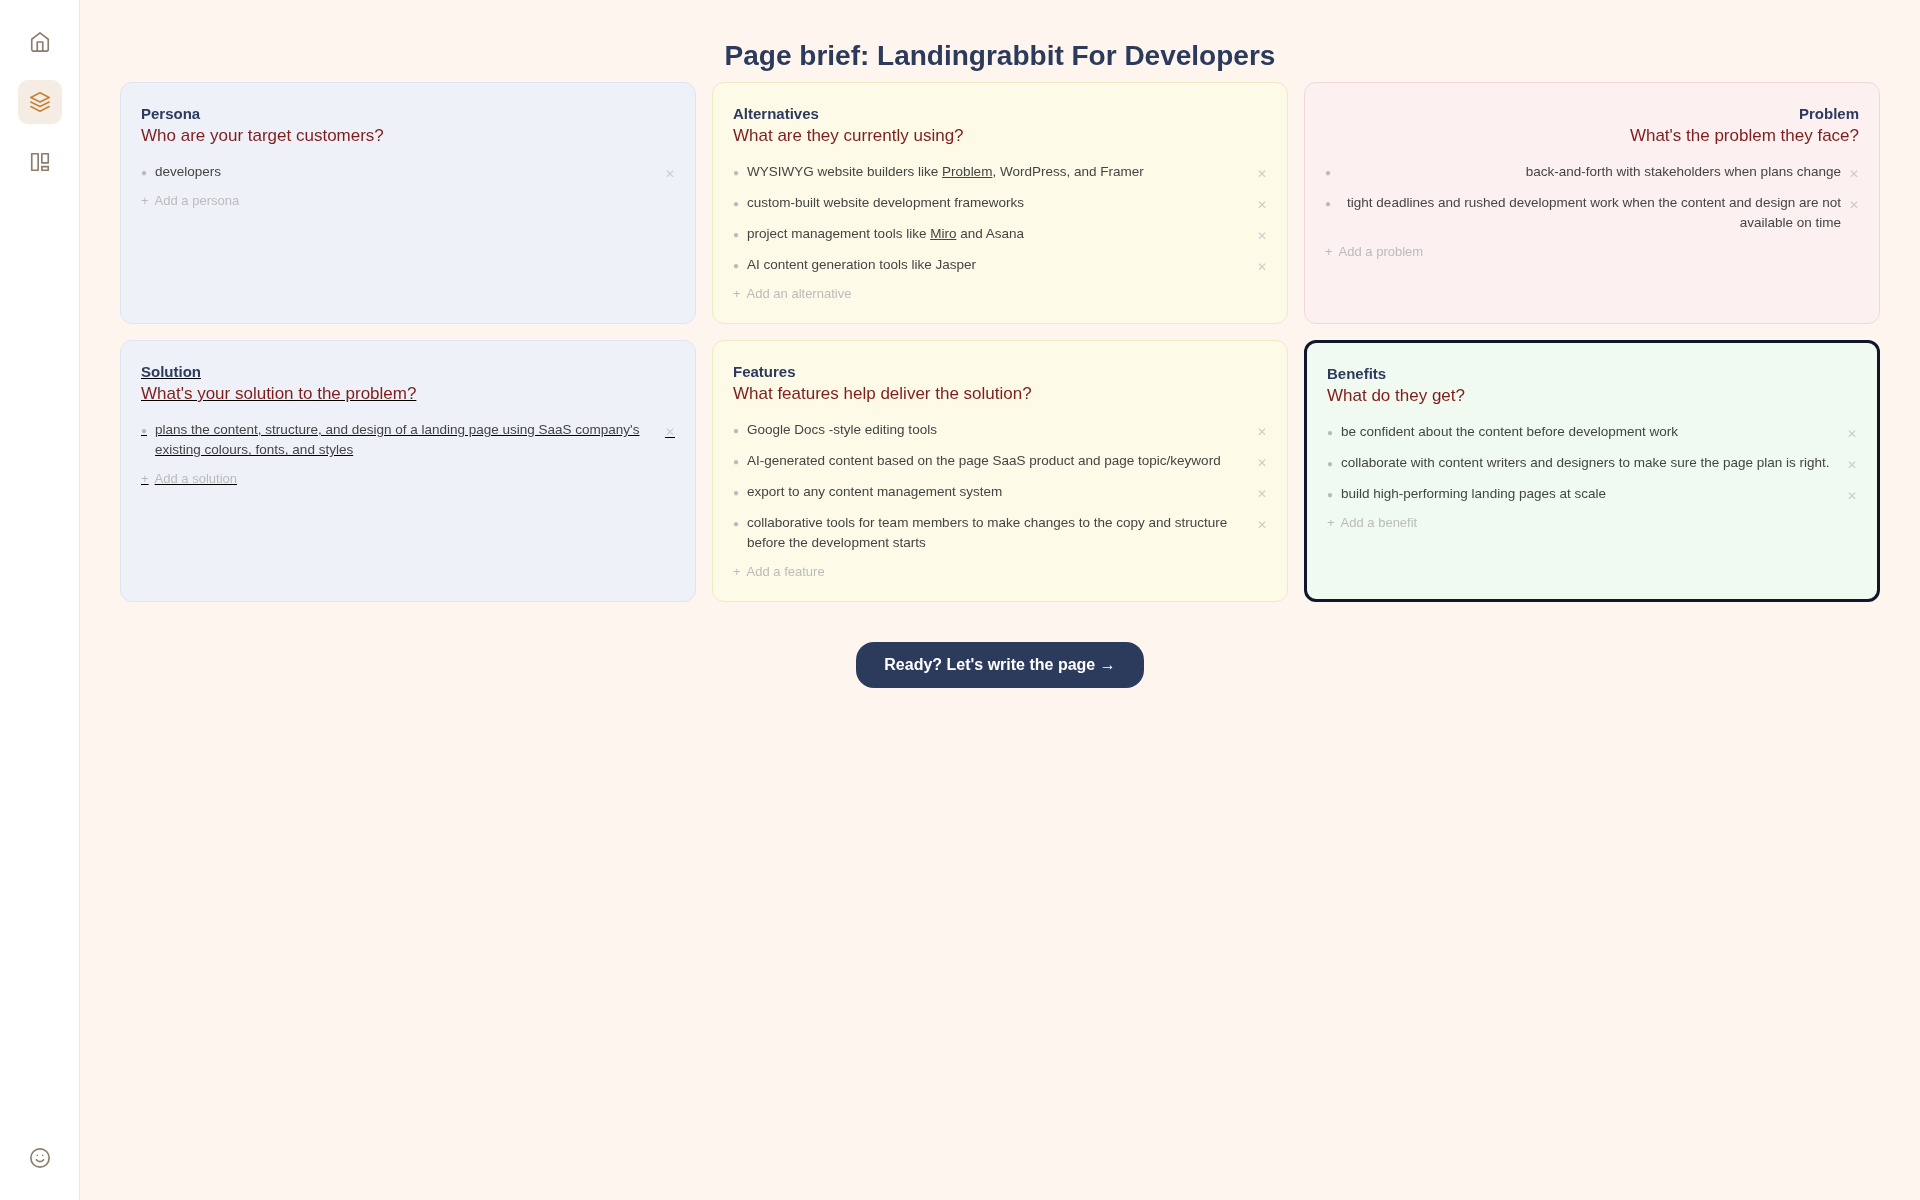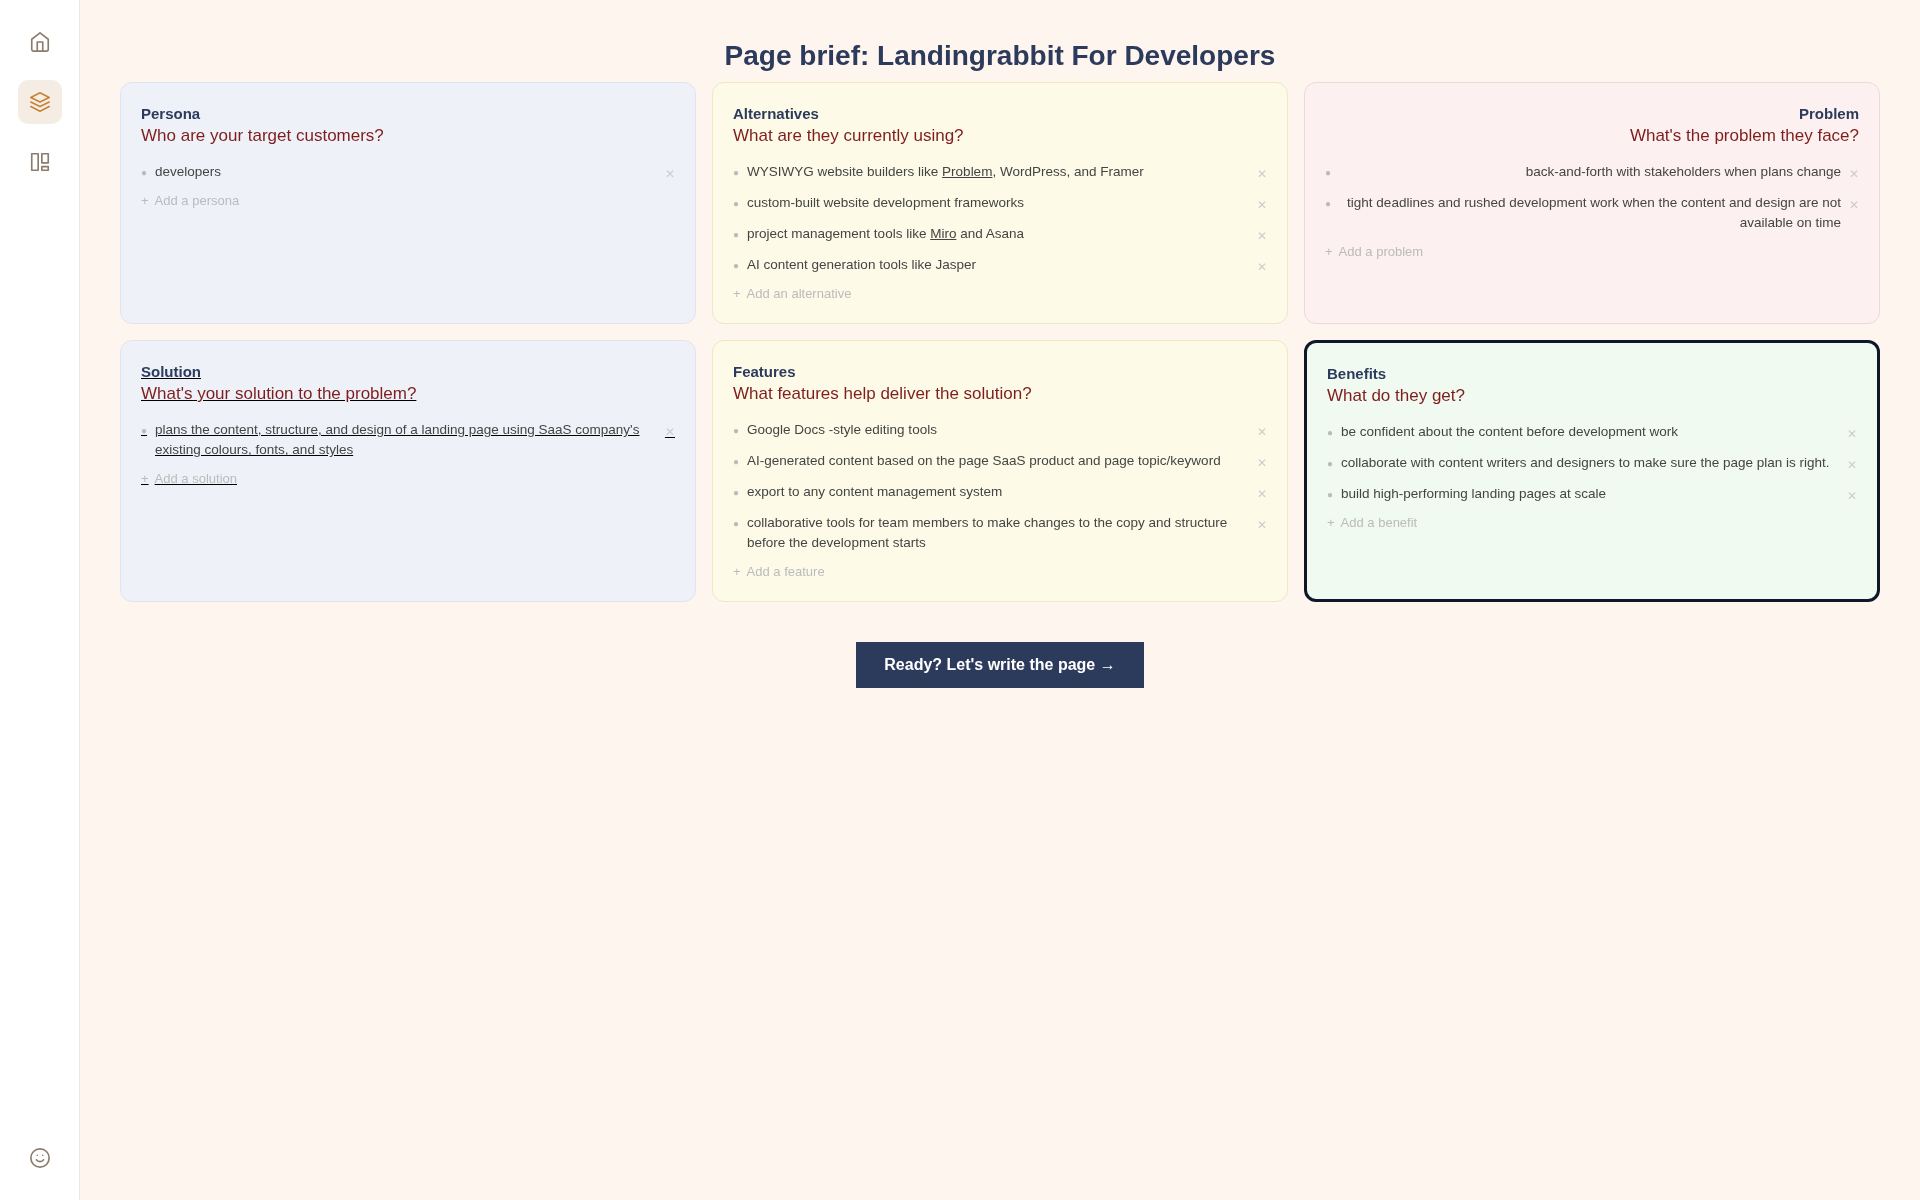--- a/index.html
+++ b/index.html
@@ -137,21 +137,21 @@
     
     .cta-container {
       display: flex;
       justify-content: center;
       margin-top: 10px;
     }
     .cta-button {
       background: #2c3a5c;
       color: #fff;
       border: none;
-      border-radius: 0;
+      border-radius: 18px;
       padding: 14px 28px;
       font-size: 16px;
       font-weight: 600;
       cursor: pointer;
       display: flex;
       align-items: center;
       gap: 8px;
     }
   </style>
 </head>

